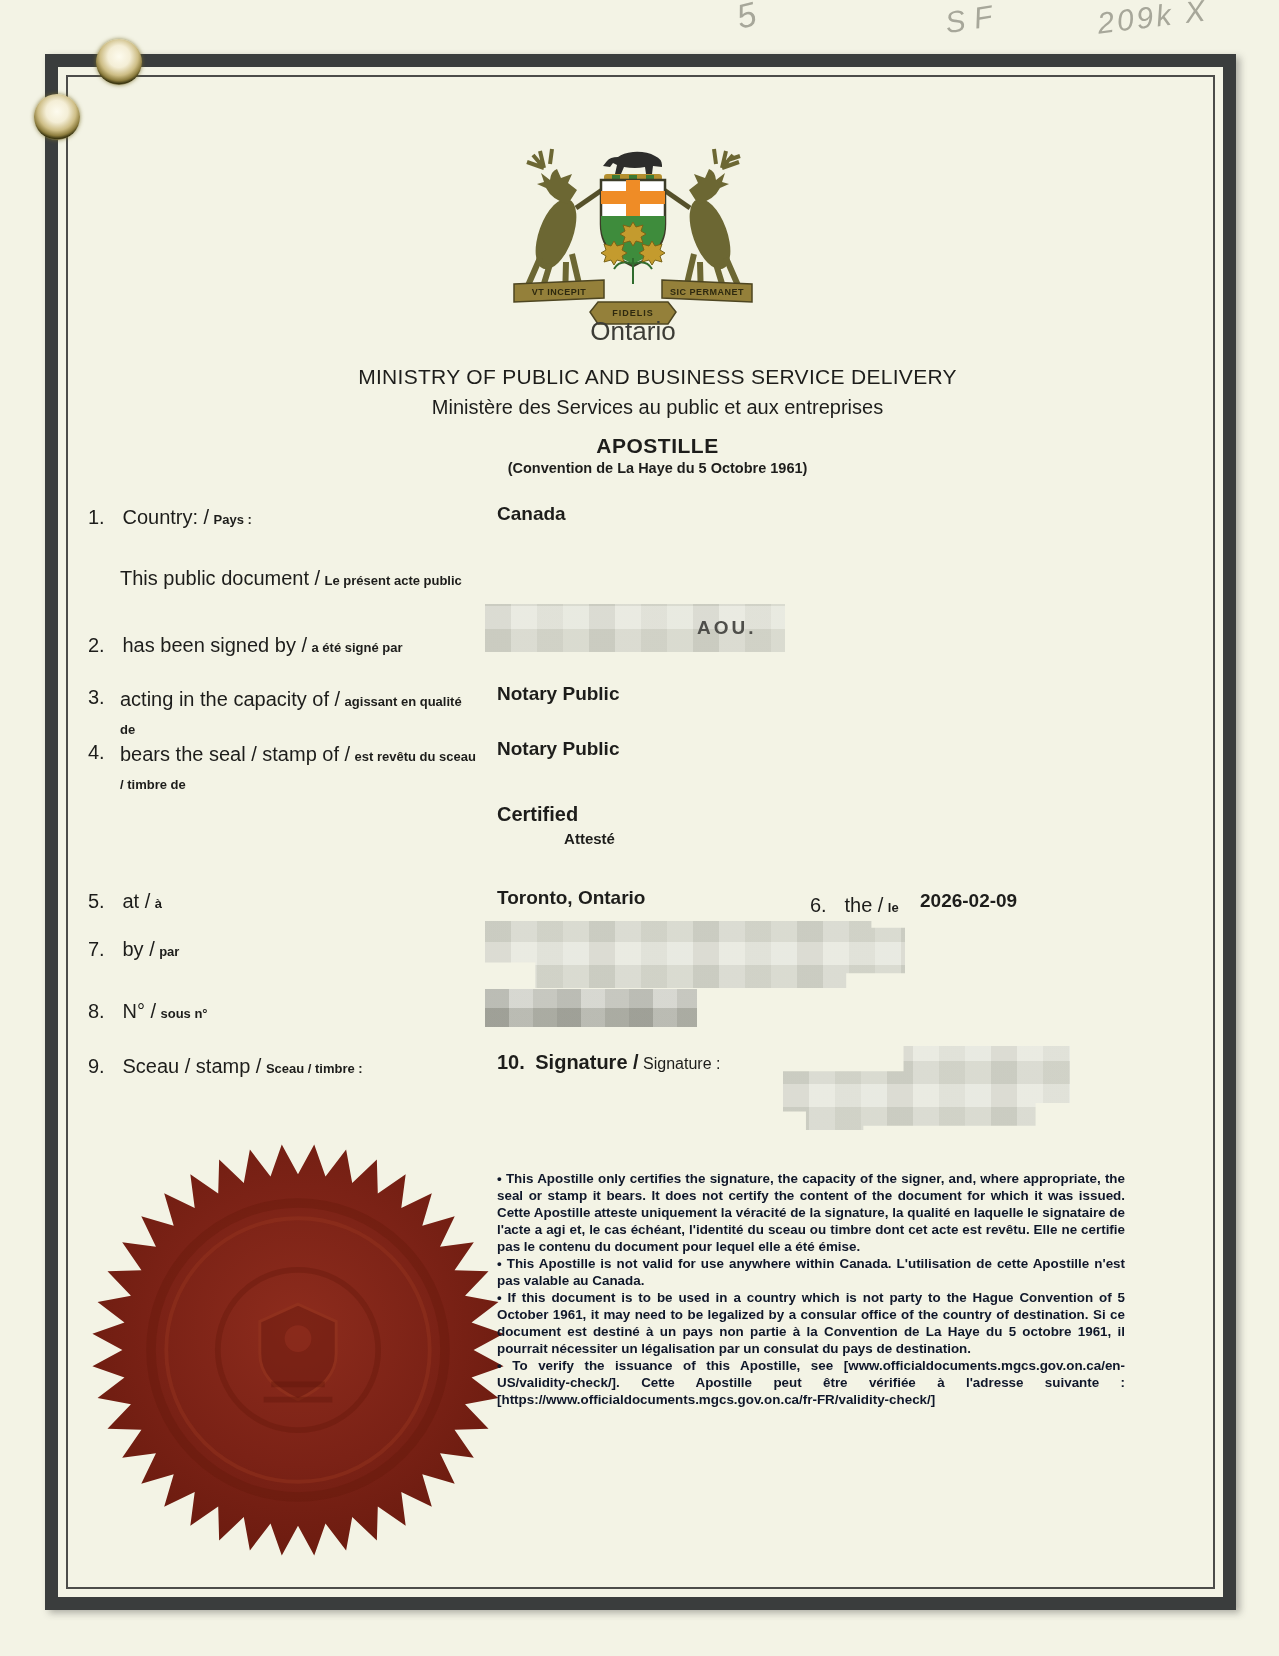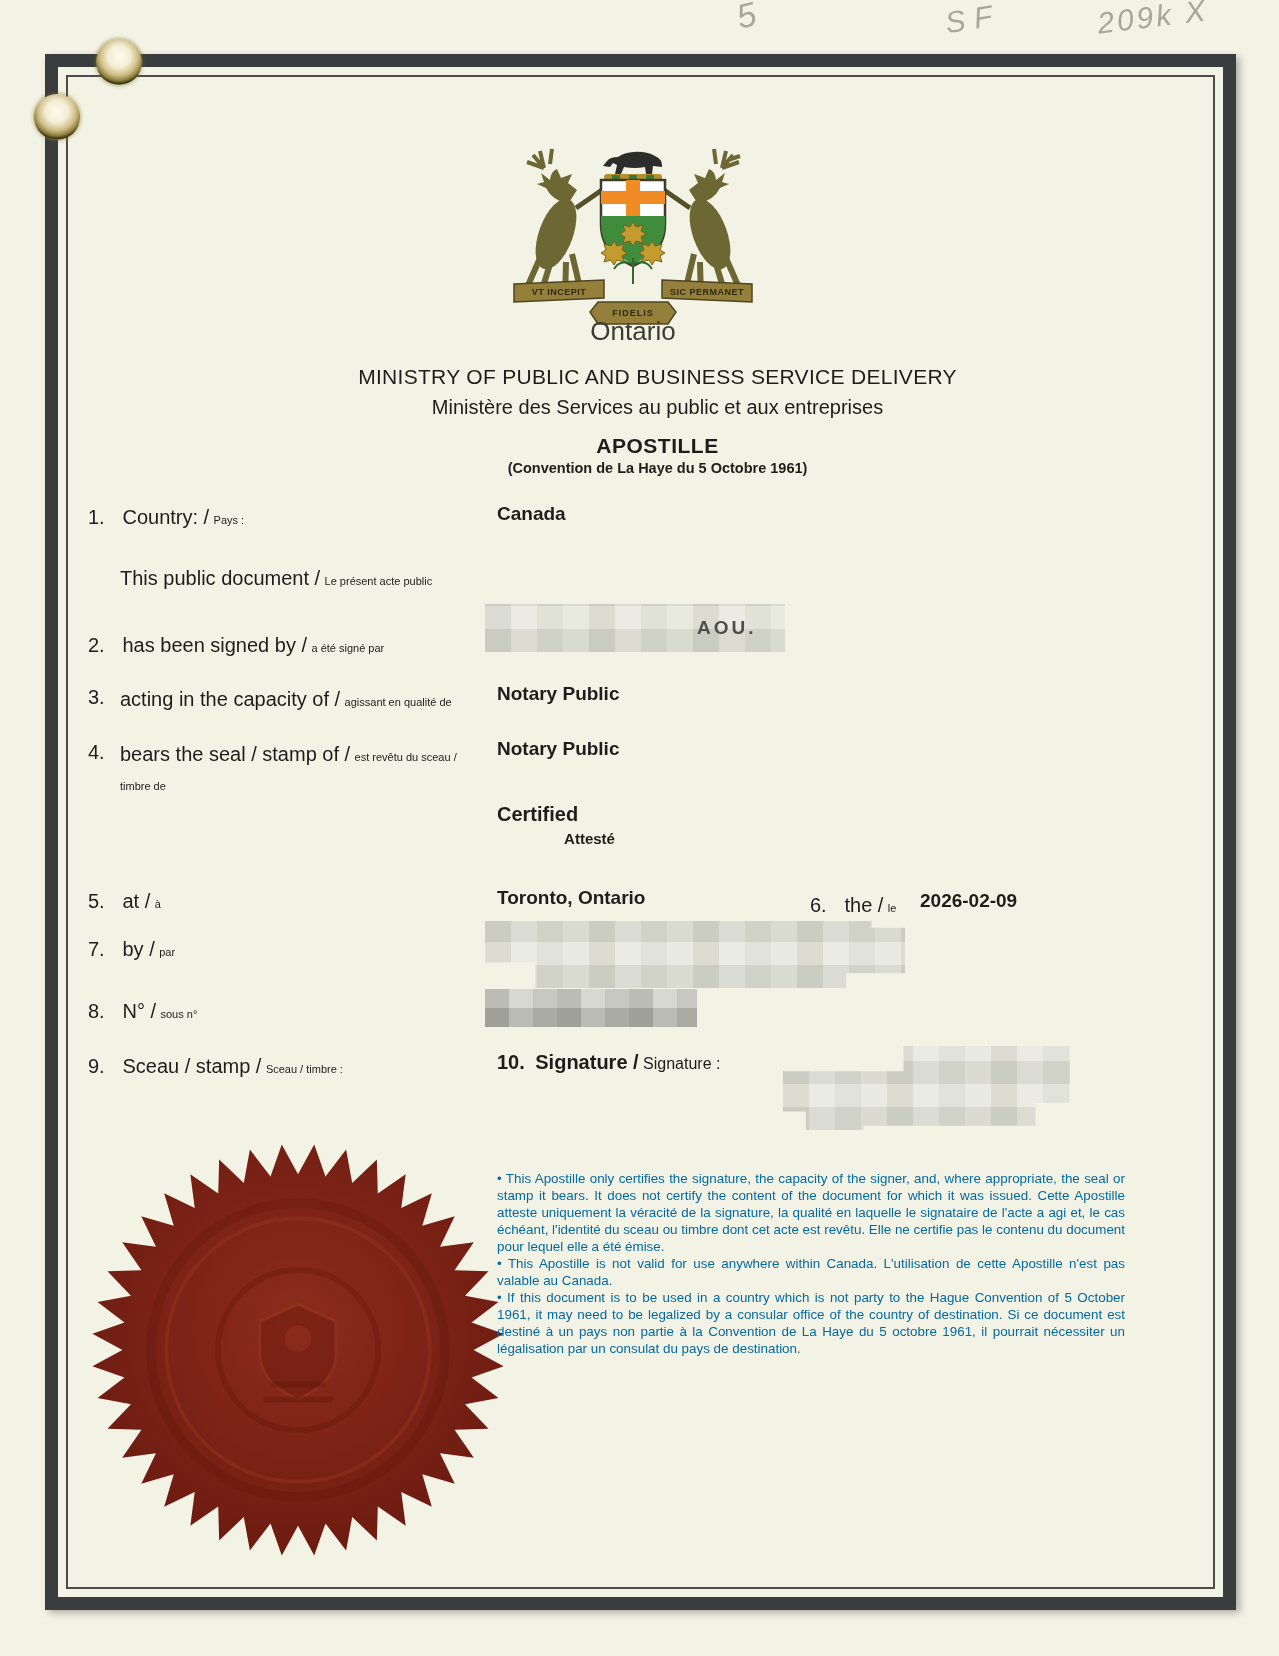--- a/index.html
+++ b/index.html
@@ -34,21 +34,21 @@
   
   .center-band{position:absolute;left:62px;width:1191px;text-align:center;}
   .ministry-en{top:365px;font-size:21px;letter-spacing:.3px;}
   .ministry-fr{top:396px;font-size:20px;}
   .apostille{top:434px;font-size:21px;font-weight:bold;letter-spacing:.5px;}
   .convention{top:460px;font-size:14.5px;font-weight:bold;}
   
   .row{position:absolute;left:88px;white-space:nowrap;}
   .row .num{display:inline-block;min-width:30px;font-size:20px;}
   .en{font-size:20px;}
-  .fr{font-weight:normal;font-size:11px;}
+  .fr{font-weight:bold;font-size:13px;}
   .wraplabel{position:absolute;white-space:normal;line-height:27px;}
   .value{position:absolute;font-weight:bold;font-size:19px;white-space:nowrap;}
   .certified-en{position:absolute;left:497px;width:185px;text-align:left;top:803px;font-weight:bold;font-size:20px;}
   .certified-fr{position:absolute;left:497px;width:185px;text-align:center;top:830px;font-weight:bold;font-size:15px;}
   .bold-label .num,.bold-label .en{font-weight:bold;font-size:20px;}
   .bold-label .fr{font-weight:normal;font-size:16px;}
   
   .pixelated{
     position:absolute;
     background-color:#dcded4;
@@ -69,21 +69,21 @@
   .redact-no{left:485px;top:989px;width:212px;height:38px;}
   .redact-sign{left:783px;top:1046px;width:287px;height:84px;
     clip-path:polygon(0 30%,42% 30%,42% 0,100% 0,100% 68%,88% 68%,88% 95%,28% 95%,28% 100%,8% 100%,8% 78%,0 78%);}
   .fragment{
     position:absolute;left:697px;top:617px;font-weight:bold;font-size:19px;
     color:#4e4e4a;letter-spacing:3px;filter:blur(.4px);
   }
   
   .notes{
     position:absolute;left:497px;top:1170px;width:628px;
-    font-size:13.4px;line-height:17px;text-align:justify;color:#0369a1;
+    font-size:13.4px;line-height:17px;text-align:justify;color:#0f172a;font-weight:bold;
   }
   .notes p{margin:0;}
   
   .crest{position:absolute;left:488px;top:134px;}
   .seal{position:absolute;left:88px;top:1140px;}
 </style>
 </head>
 <body>
 
 <div class="page">
@@ -252,15 +252,16 @@
       <path d="M110,86 l20,9 v17 q0,15 -20,24 q-20,-9 -20,-24 v-17 z" fill="#6f1d11" opacity=".55" stroke="#96361f" stroke-width="1.5"></path>
       <circle cx="110" cy="104" r="7" fill="#8d2c1d" opacity=".8"></circle>
       <path d="M96,128 h28 M92,136 h36" stroke="#5c1408" stroke-width="3" opacity=".35"></path>
     </g>
   </svg>
 
   <div class="notes">
     <p>• This Apostille only certifies the signature, the capacity of the signer, and, where appropriate, the seal or stamp it bears. It does not certify the content of the document for which it was issued. Cette Apostille atteste uniquement la véracité de la signature, la qualité en laquelle le signataire de l'acte a agi et, le cas échéant, l'identité du sceau ou timbre dont cet acte est revêtu. Elle ne certifie pas le contenu du document pour lequel elle a été émise.</p>
     <p>• This Apostille is not valid for use anywhere within Canada. L'utilisation de cette Apostille n'est pas valable au Canada.</p>
     <p>• If this document is to be used in a country which is not party to the Hague Convention of 5 October 1961, it may need to be legalized by a consular office of the country of destination. Si ce document est destiné à un pays non partie à la Convention de La Haye du 5 octobre 1961, il pourrait nécessiter un légalisation par un consulat du pays de destination.</p>
+    <p>• To verify the issuance of this Apostille, see [www.officialdocuments.mgcs.gov.on.ca/en-US/validity-check/]. Cette Apostille peut être vérifiée à l'adresse suivante : [https://www.officialdocuments.mgcs.gov.on.ca/fr-FR/validity-check/]</p>
   </div>
 
 </div>
 
 </body></html>

